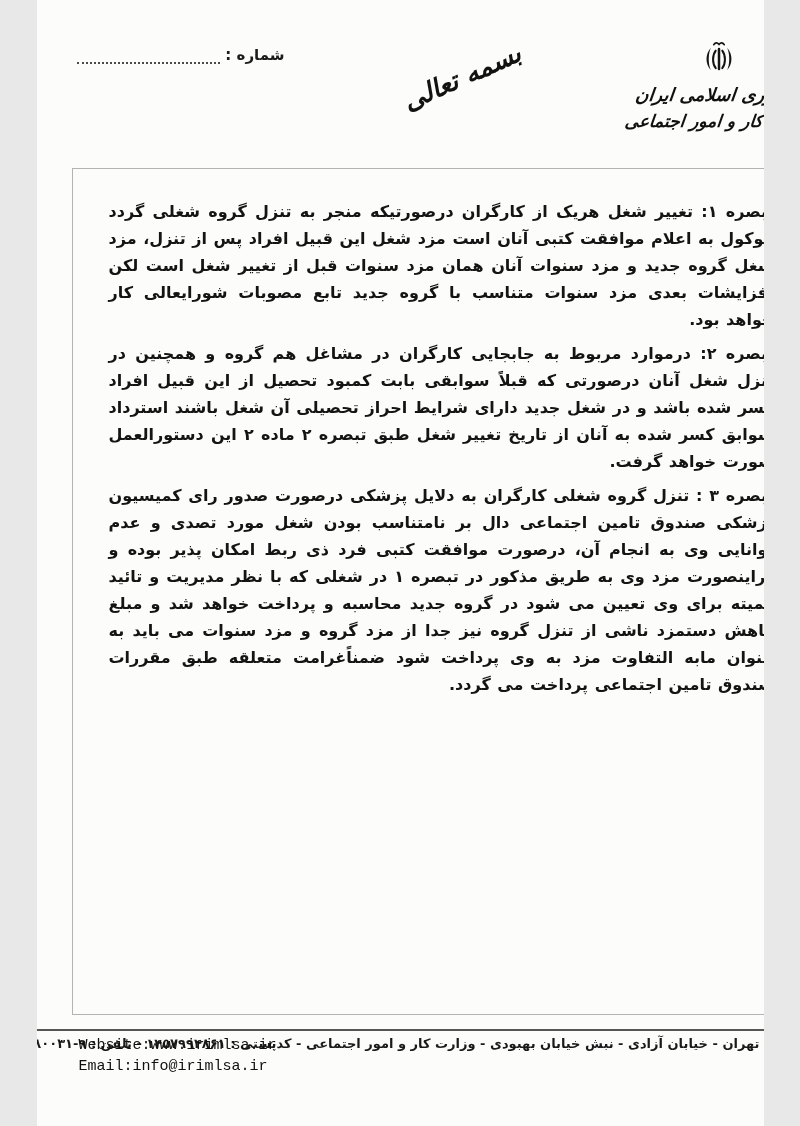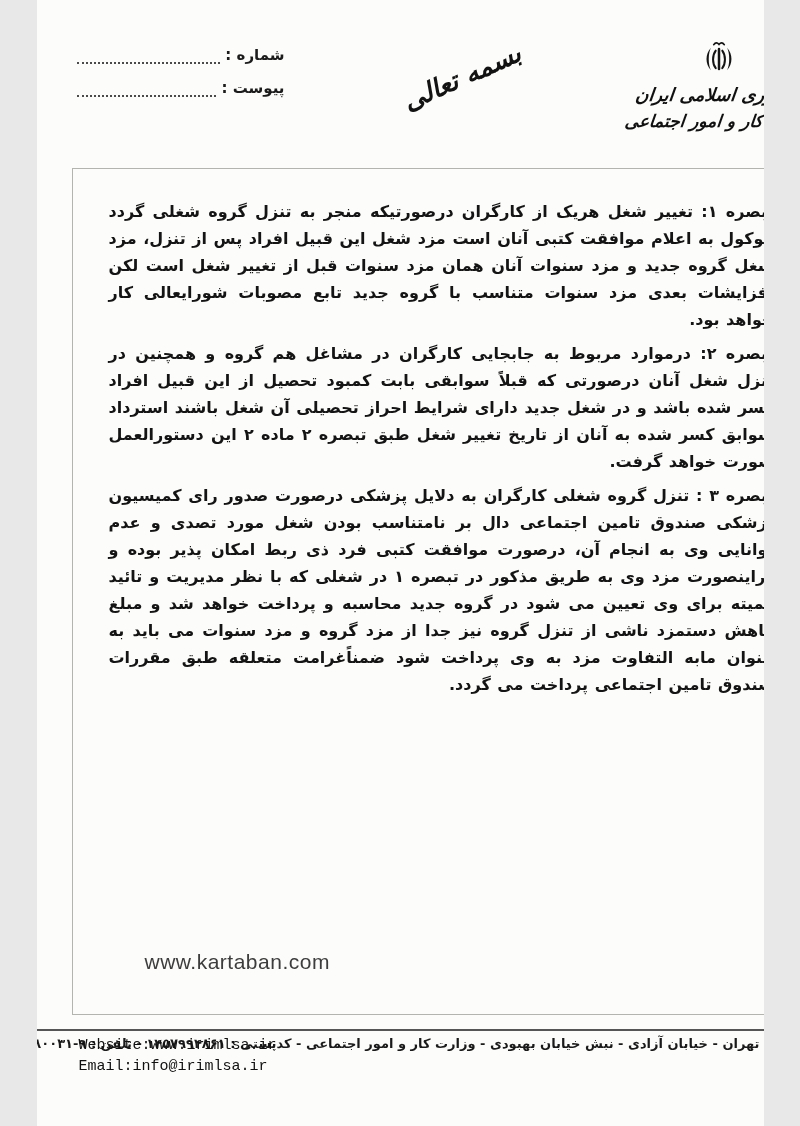--- a/index.html
+++ b/index.html
@@ -95,24 +95,20 @@
 </head>
 <body>
 
 <div class="page">
 
   <div class="ref-fields">
     <div class="frow">
       <span class="flabel">شماره :</span>
       <span class="dotline"></span>
     </div>
-    <div class="frow">
-      <span class="flabel">پیوست :</span>
-      <span class="dotline"></span>
-    </div>
   </div>
 
   <div class="bismillah">بسمه تعالی</div>
 
   <div class="org-block">
     <svg class="emblem" viewBox="0 0 64 64" width="38" height="38" fill="none" stroke="#141414" stroke-linecap="round">
       <path d="M23 8 q4.5 -6 9 -0.5 q4.5 -5.5 9 0.5" stroke-width="2.6"></path>
       <path d="M32 15 V 49" stroke-width="4.2"></path>
       <path d="M26.5 18 C 20.5 26 20.5 40 26.5 47.5" stroke-width="3.4"></path>
       <path d="M37.5 18 C 43.5 26 43.5 40 37.5 47.5" stroke-width="3.4"></path>
@@ -124,21 +120,20 @@
   </div>
 
   <div class="content-box"></div>
 
   <div class="body-text">
     <p>تبصره ۱: تغییر شغل هریک از کارگران درصورتیکه منجر به تنزل گروه شغلی گردد موکول به اعلام موافقت کتبی آنان است مزد شغل این قبیل افراد پس از تنزل، مزد شغل گروه جدید و مزد سنوات آنان همان مزد سنوات قبل از تغییر شغل است لکن افزایشات بعدی مزد سنوات متناسب با گروه جدید تابع مصوبات شورایعالی کار خواهد بود.</p>
     <p>تبصره ۲: درموارد مربوط به جابجایی کارگران در مشاغل هم گروه و همچنین در تنزل شغل آنان درصورتی که قبلاً سوابقی بابت کمبود تحصیل از این قبیل افراد کسر شده باشد و در شغل جدید دارای شرایط احراز تحصیلی آن شغل باشند استرداد سوابق کسر شده به آنان از تاریخ تغییر شغل طبق تبصره ۲ ماده ۲ این دستورالعمل صورت خواهد گرفت.</p>
     <p>تبصره ۳ : تنزل گروه شغلی کارگران به دلایل پزشکی درصورت صدور رای کمیسیون پزشکی صندوق تامین اجتماعی دال بر نامتناسب بودن شغل مورد تصدی و عدم توانایی وی به انجام آن، درصورت موافقت کتبی فرد ذی ربط امکان پذیر بوده و دراینصورت مزد وی به طریق مذکور در تبصره ۱ در شغلی که با نظر مدیریت و تائید کمیته برای وی تعیین می شود در گروه جدید محاسبه و پرداخت خواهد شد و مبلغ کاهش دستمزد ناشی از تنزل گروه نیز جدا از مزد گروه و مزد سنوات می باید به عنوان مابه التفاوت مزد به وی پرداخت شود ضمناًغرامت متعلقه طبق مقررات صندوق تامین اجتماعی پرداخت می گردد.</p>
   </div>
 
-  <div class="watermark">www.kartaban.com</div>
 
   <div class="footer-divider"></div>
   <div class="footer-fa">تهران - خیابان آزادی - نبش خیابان بهبودی - وزارت کار و امور اجتماعی - کدپستی : ۱۴۵۷۹۹۴۸۶۱ - تلفن : ۹-۶۶۵۸۰۰۳۱</div>
   <div class="footer-en">
     <div>Website:www.irimlsa.ir</div>
     <div>Email:info@irimlsa.ir</div>
   </div>
   <div class="scan-line-artifact"></div>
 
 </div>

